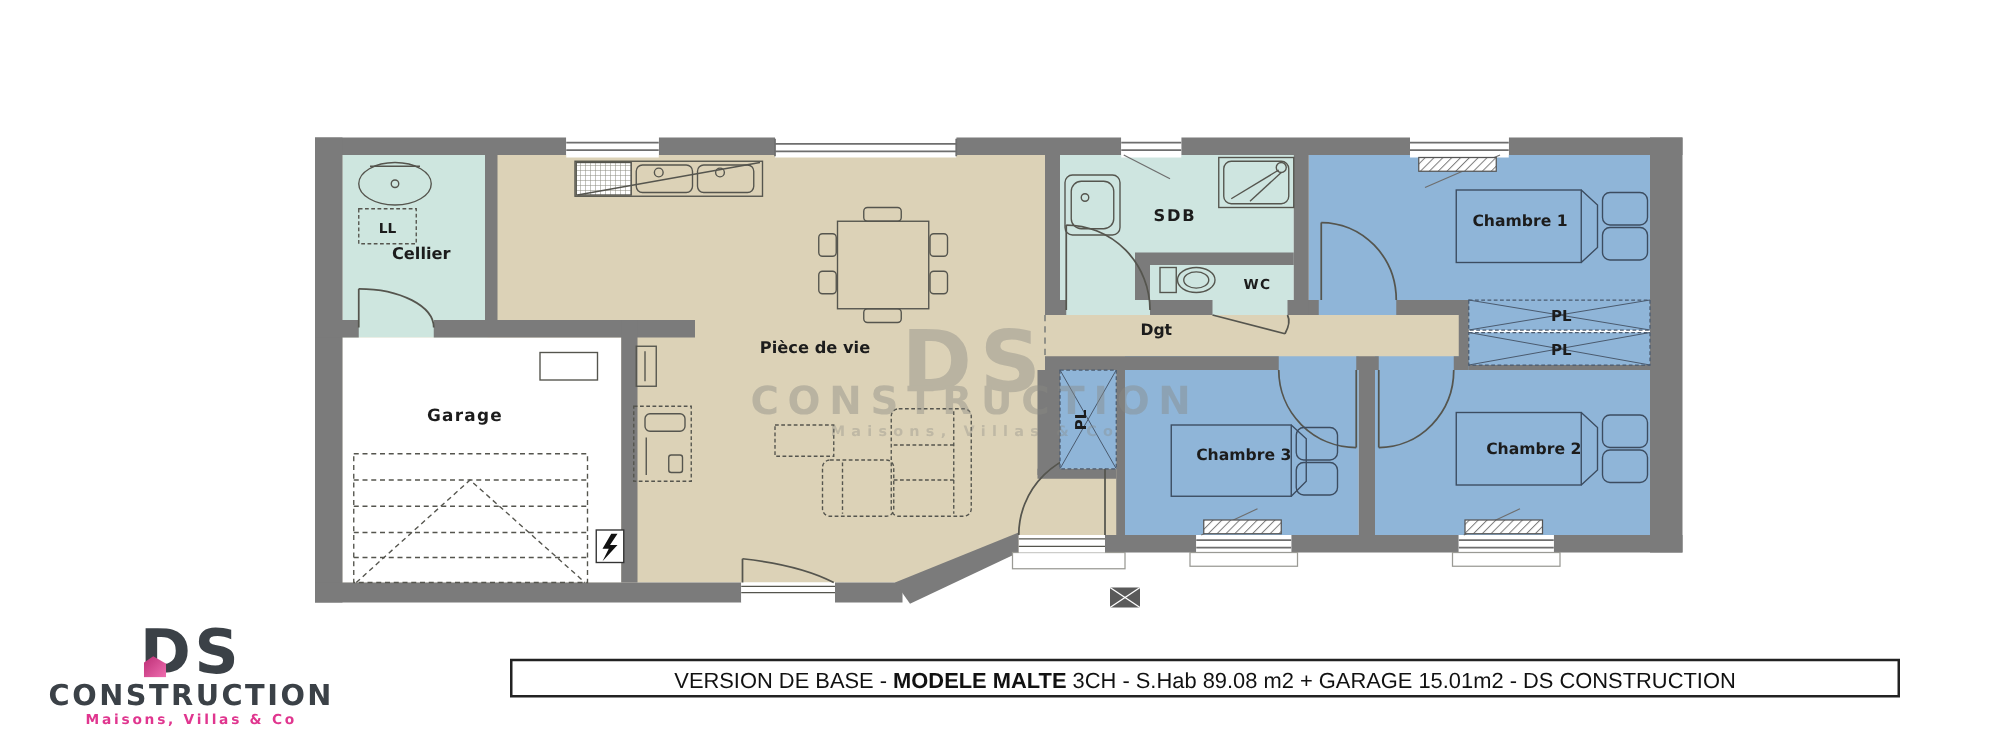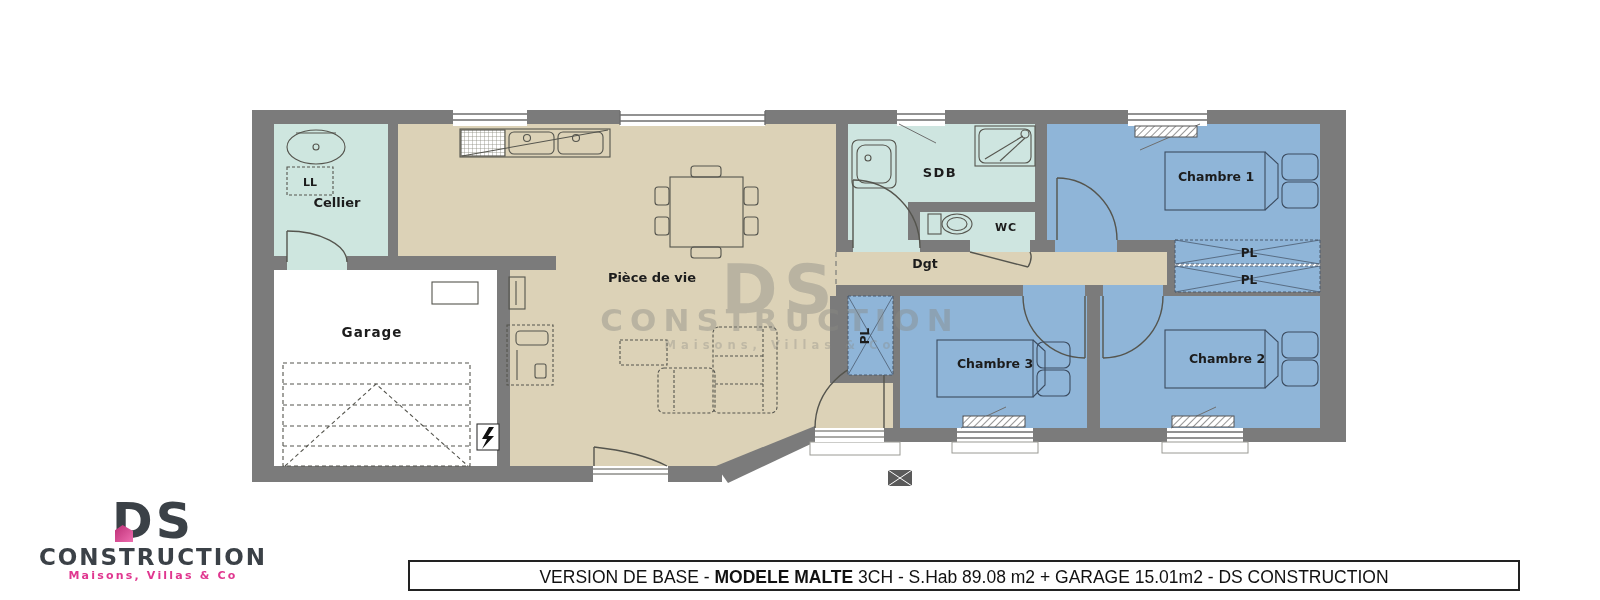--- a/index.html
+++ b/index.html
@@ -8,21 +8,21 @@
   #plan-svg{position:absolute;left:0;top:0;}
   .room-label{font-family:"DejaVu Sans",sans-serif;font-weight:bold;fill:#1c1c1c;}
   .wm{font-family:"DejaVu Sans",sans-serif;font-weight:bold;fill:#8a8a84;}
   #logo{position:absolute;left:35px;top:498px;width:236px;text-align:center;color:#3b4147;}
   #logo .mono{font-size:49px;font-weight:bold;letter-spacing:3px;line-height:48px;}
   #logo .name{font-size:23px;font-weight:bold;letter-spacing:2px;line-height:22px;margin-top:0px;}
   #logo .tag{font-size:11px;font-weight:bold;letter-spacing:2.2px;line-height:14px;color:#e0368f;margin-top:1px;}
   #logo-wedge{position:absolute;left:80px;top:25px;width:18px;height:19px;
       background:linear-gradient(135deg,#b92a72,#ef6eb0);
       clip-path:polygon(0% 100%,0% 38%,42% 10%,100% 42%,100% 100%);}
-  #banner{position:absolute;left:408px;top:560px;width:1112px;height:31px;border:2px solid #222;
+  #banner{position:absolute;left:408px;top:527px;width:1112px;height:31px;border:2px solid #222;
       background:#fff;text-align:center;line-height:31px;font-family:"Liberation Sans",sans-serif;
       font-size:17.5px;color:#111;white-space:nowrap;box-sizing:border-box;}
   #banner b{font-weight:bold;}
 </style>
 </head>
 <body>
 
 <div id="stage">
 
 <svg id="plan-svg" width="1600" height="600" viewBox="0 0 1600 600">

